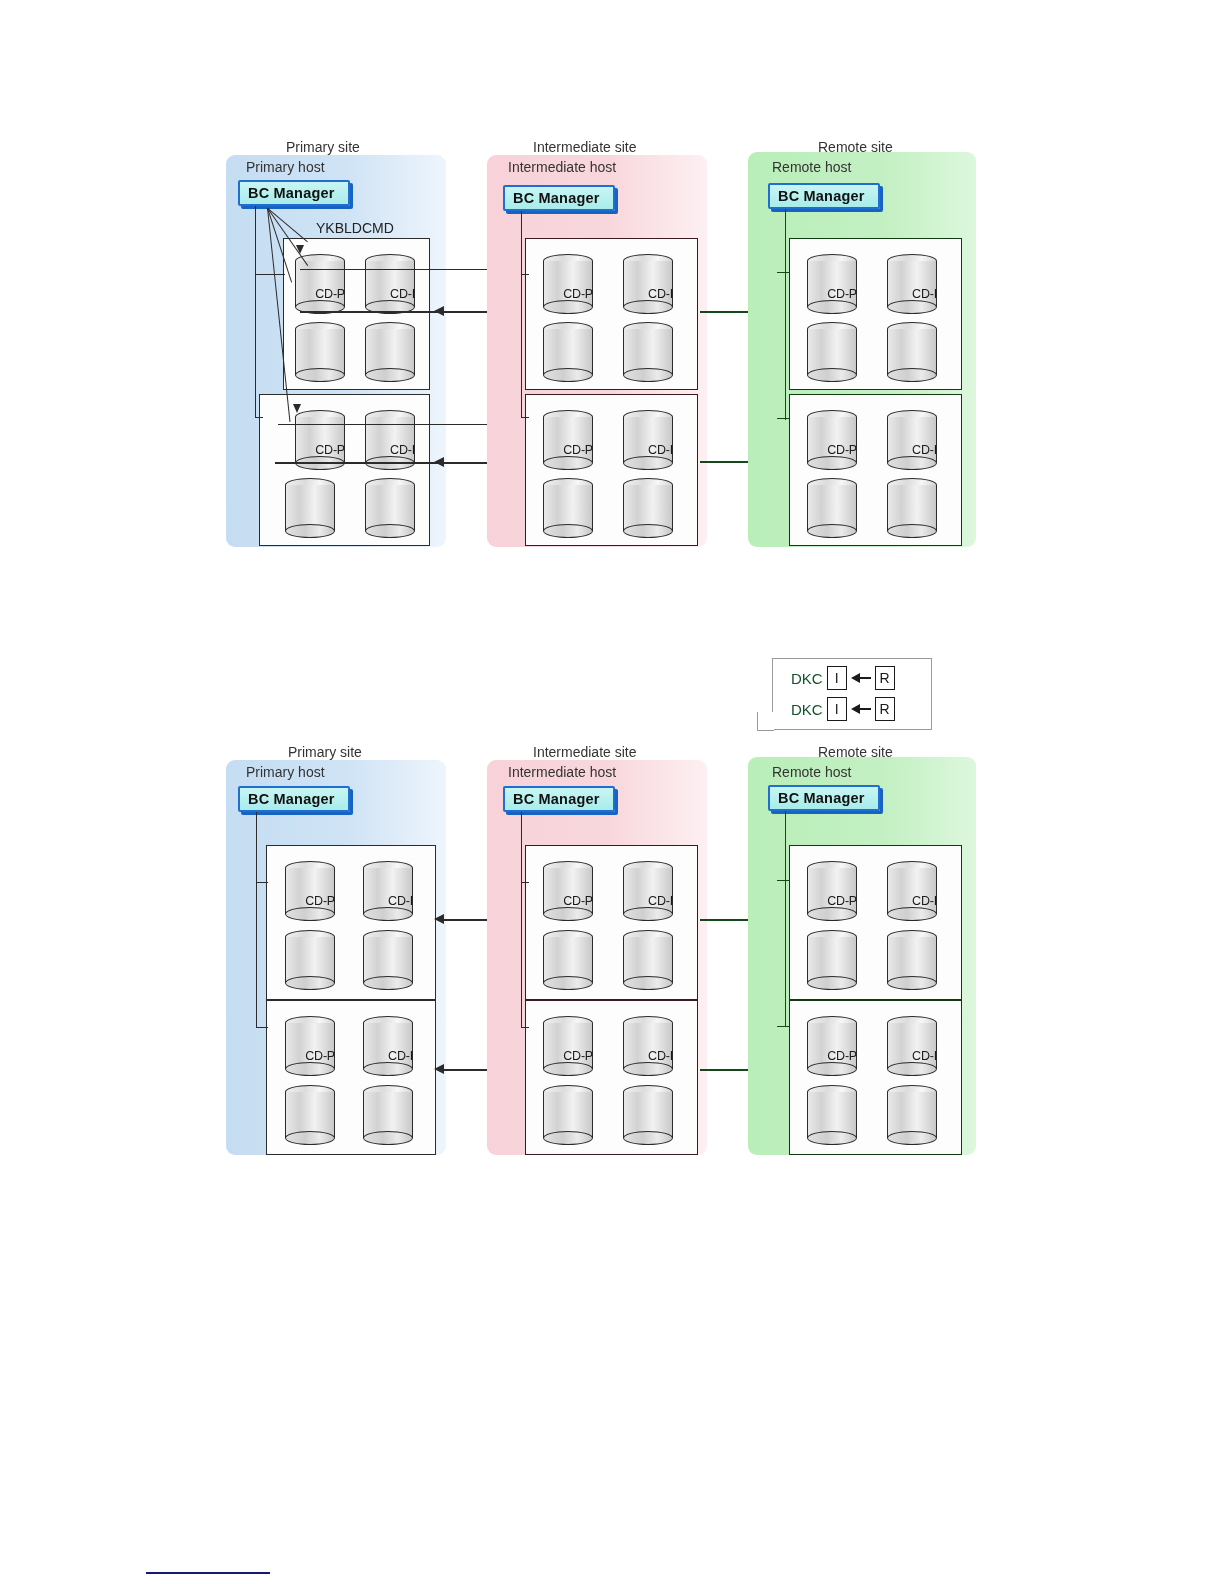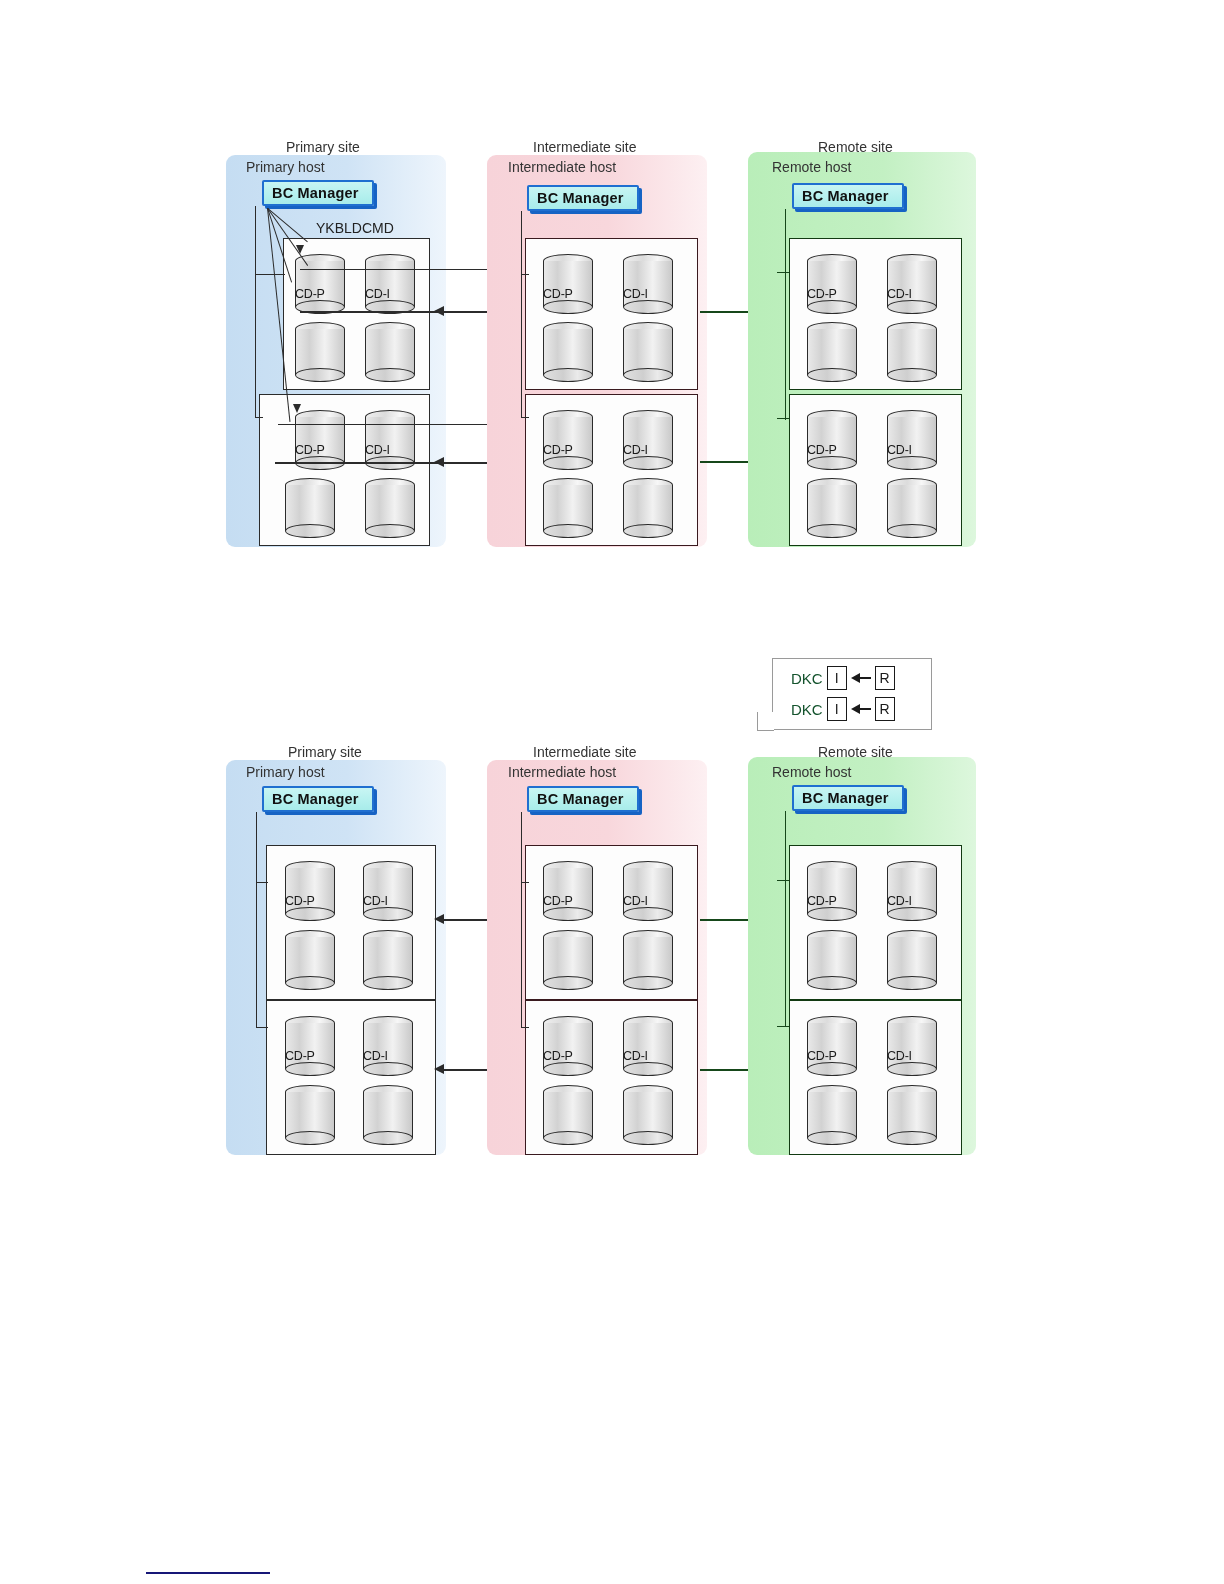--- a/index.html
+++ b/index.html
@@ -16,39 +16,39 @@
 
   .site-label{position:absolute;font-size:14px;color:#333;white-space:nowrap;text-align:center;}
   .host-label{position:absolute;font-size:14px;color:#333;white-space:nowrap;}
 
   
   .bcm{position:absolute;height:26px;box-sizing:border-box;
        background:linear-gradient(180deg,#c8f5f3 0%, #b4f0ee 60%, #a8ecea 100%);
        border:2px solid #1f6fd0;border-radius:2px;
        box-shadow:3px 3px 0 #1663c4;
        display:flex;align-items:center;padding-left:8px;
-       font-size:14.5px;font-weight:bold;color:#111;letter-spacing:.2px;margin-left:24px;}
+       font-size:14.5px;font-weight:bold;color:#111;letter-spacing:.2px;}
 
   
   .dkc{position:absolute;background:#fdfdfd;border:1.6px solid #2b2b2b;box-sizing:border-box;}
   .dkc.green{border-color:#123a12;}
   .dkc.pink{border-color:#3a1a1f;}
 
   
   .cyl{position:absolute;width:50px;height:60px;}
   .cyl .body{position:absolute;left:0;top:7px;width:50px;height:46px;
              background:linear-gradient(90deg,#e9e9e9 0%,#d2d2d2 28%,#f2f2f2 60%,#c9c9c9 100%);
              border-left:1.4px solid #2b2b2b;border-right:1.4px solid #2b2b2b;box-sizing:border-box;}
   .cyl .top{position:absolute;left:0;top:0;width:50px;height:14px;border-radius:50%;
             background:linear-gradient(90deg,#efefef,#dcdcdc 40%,#f7f7f7 70%,#d5d5d5);
             border:1.4px solid #2b2b2b;box-sizing:border-box;}
   .cyl .bot{position:absolute;left:0;top:46px;width:50px;height:14px;border-radius:50%;
             background:linear-gradient(90deg,#e0e0e0,#cfcfcf 40%,#ebebeb 70%,#c6c6c6);
             border:1.4px solid #2b2b2b;box-sizing:border-box;}
-  .cyl .cap{position:absolute;left:0;top:33px;width:50px;text-align:left;
+  .cyl .cap{position:absolute;left:0;top:33px;width:50px;text-align:right;
             font-size:12.5px;color:#1a1a1a;z-index:3;letter-spacing:-.2px;}
 
   
   .ln{position:absolute;background:#2b2b2b;}
   .ln.h{height:1.3px;}
   .ln.v{width:1.3px;}
   .ln.green{background:#16471a;}
 
   .arrowhead{position:absolute;width:0;height:0;}
   .ah-right{border-top:5.5px solid transparent;border-bottom:5.5px solid transparent;border-left:10px solid #2b2b2b;}

